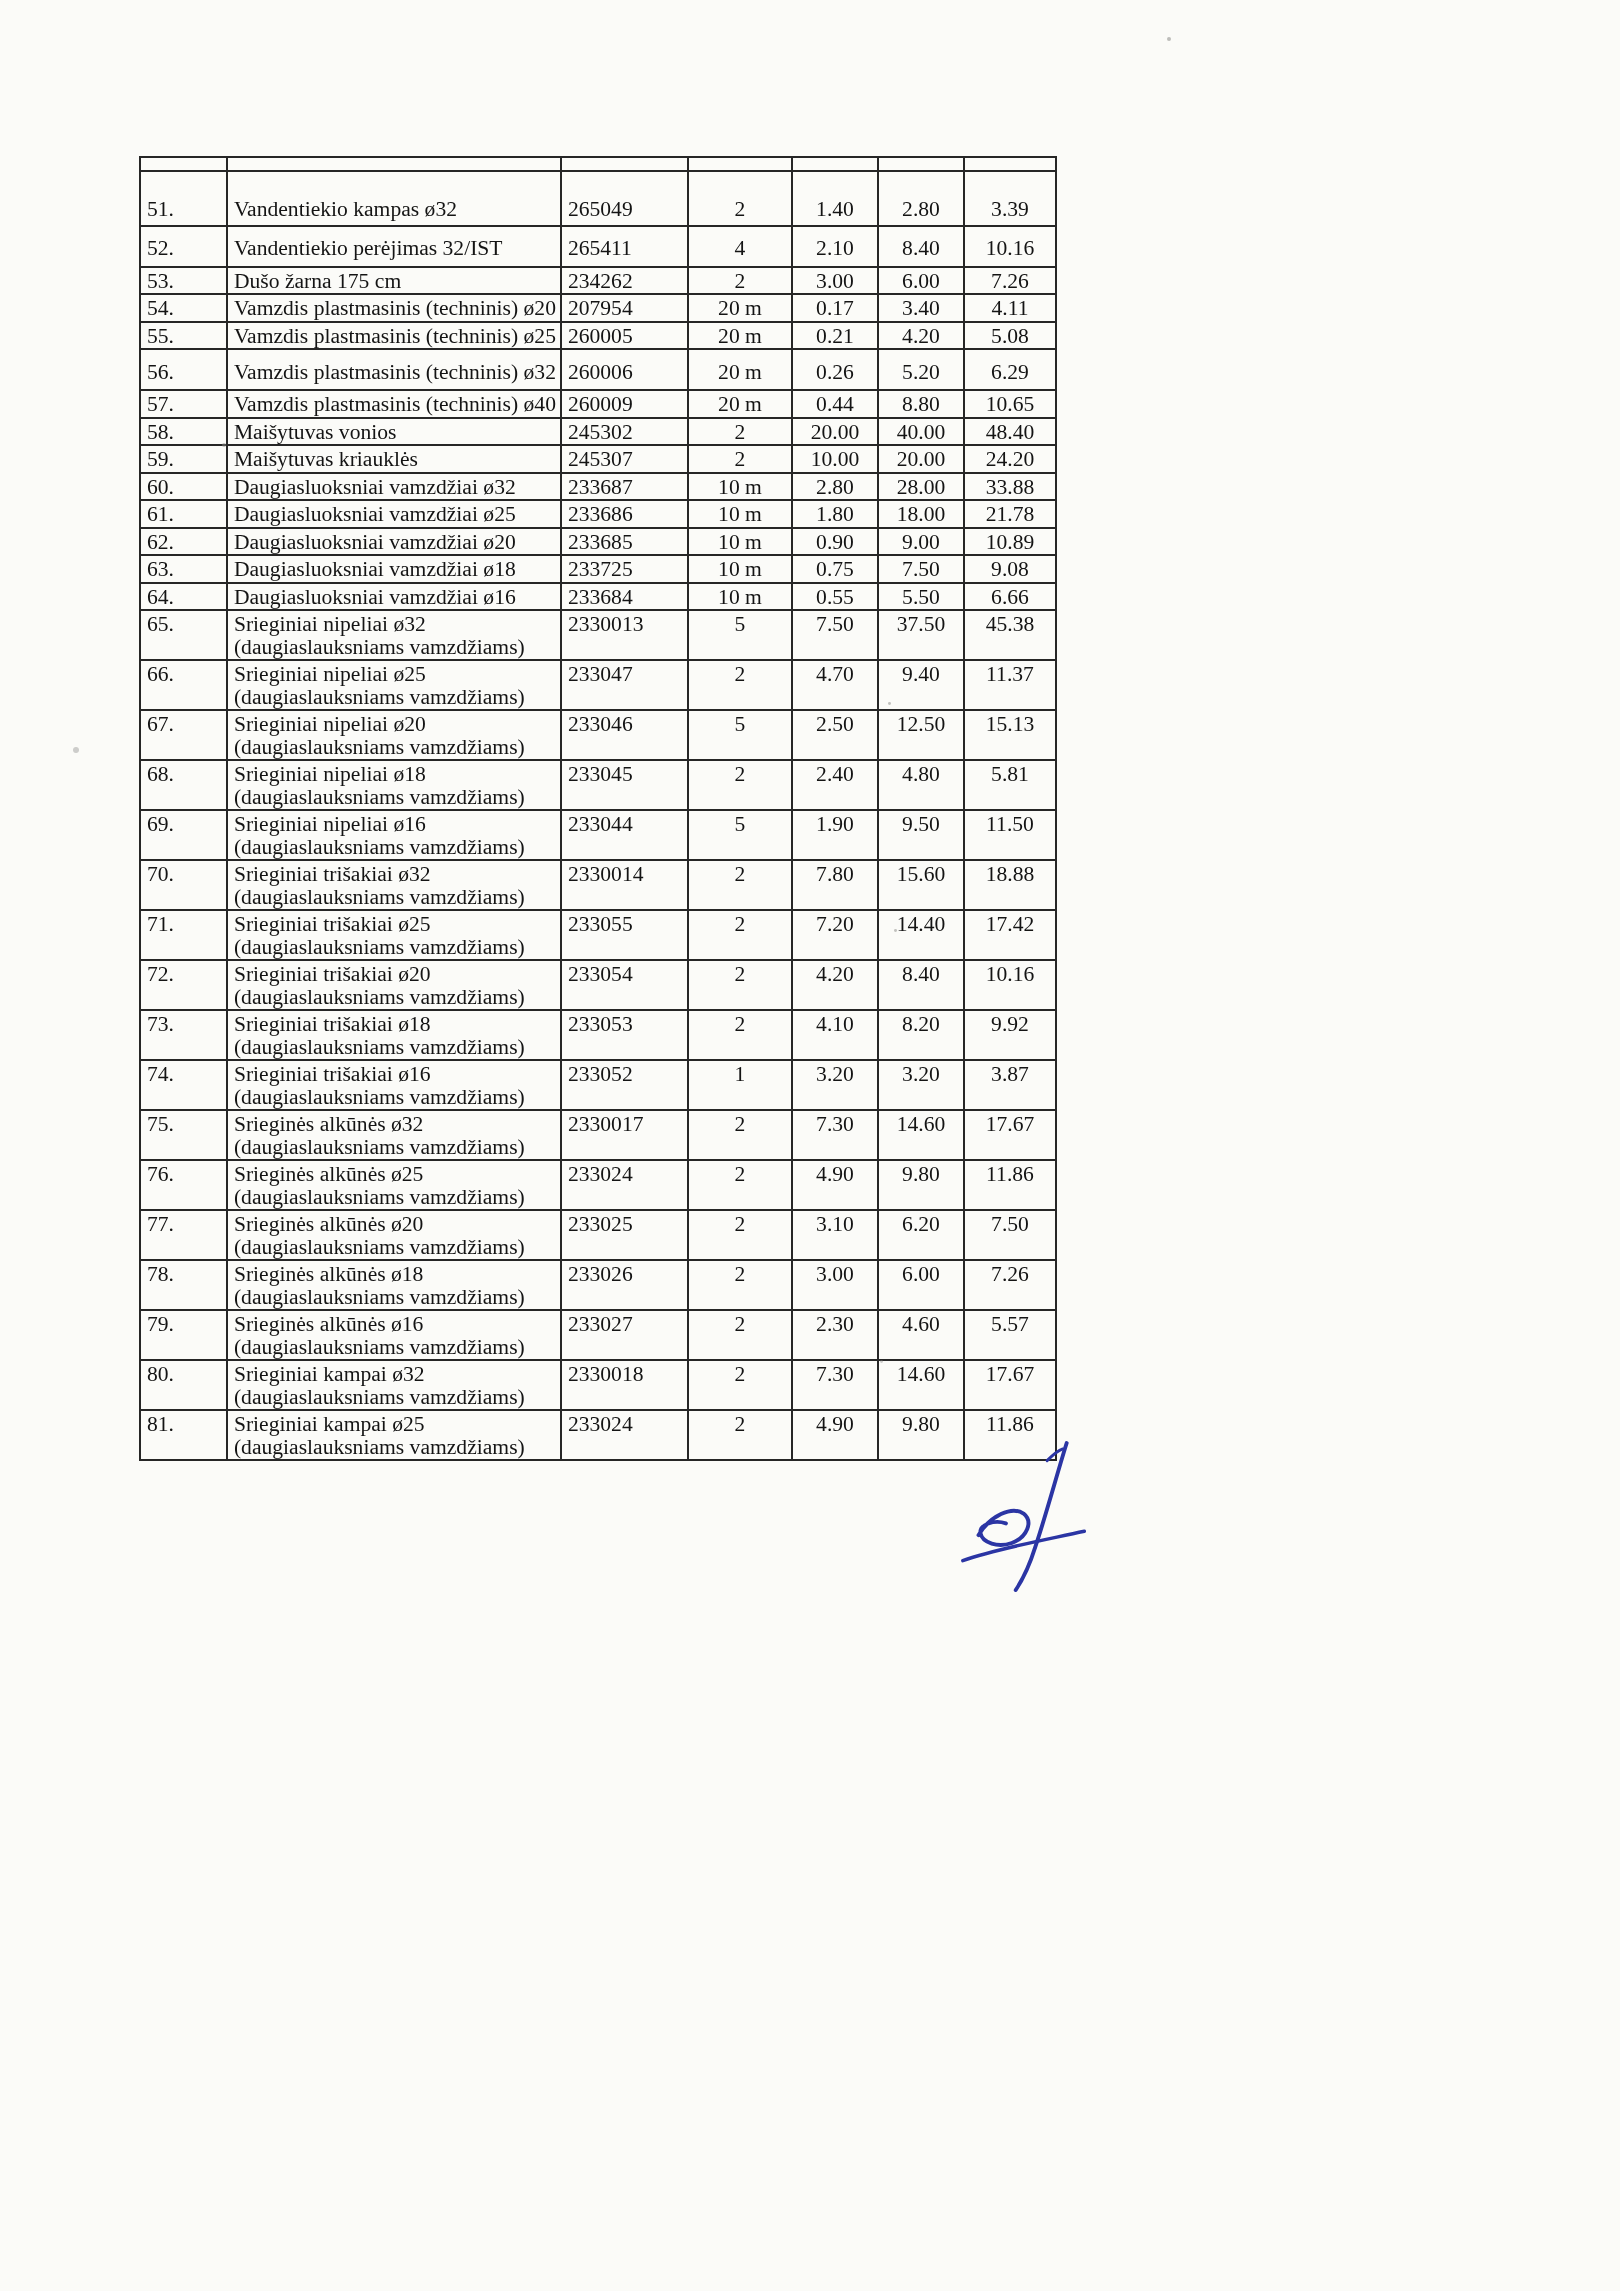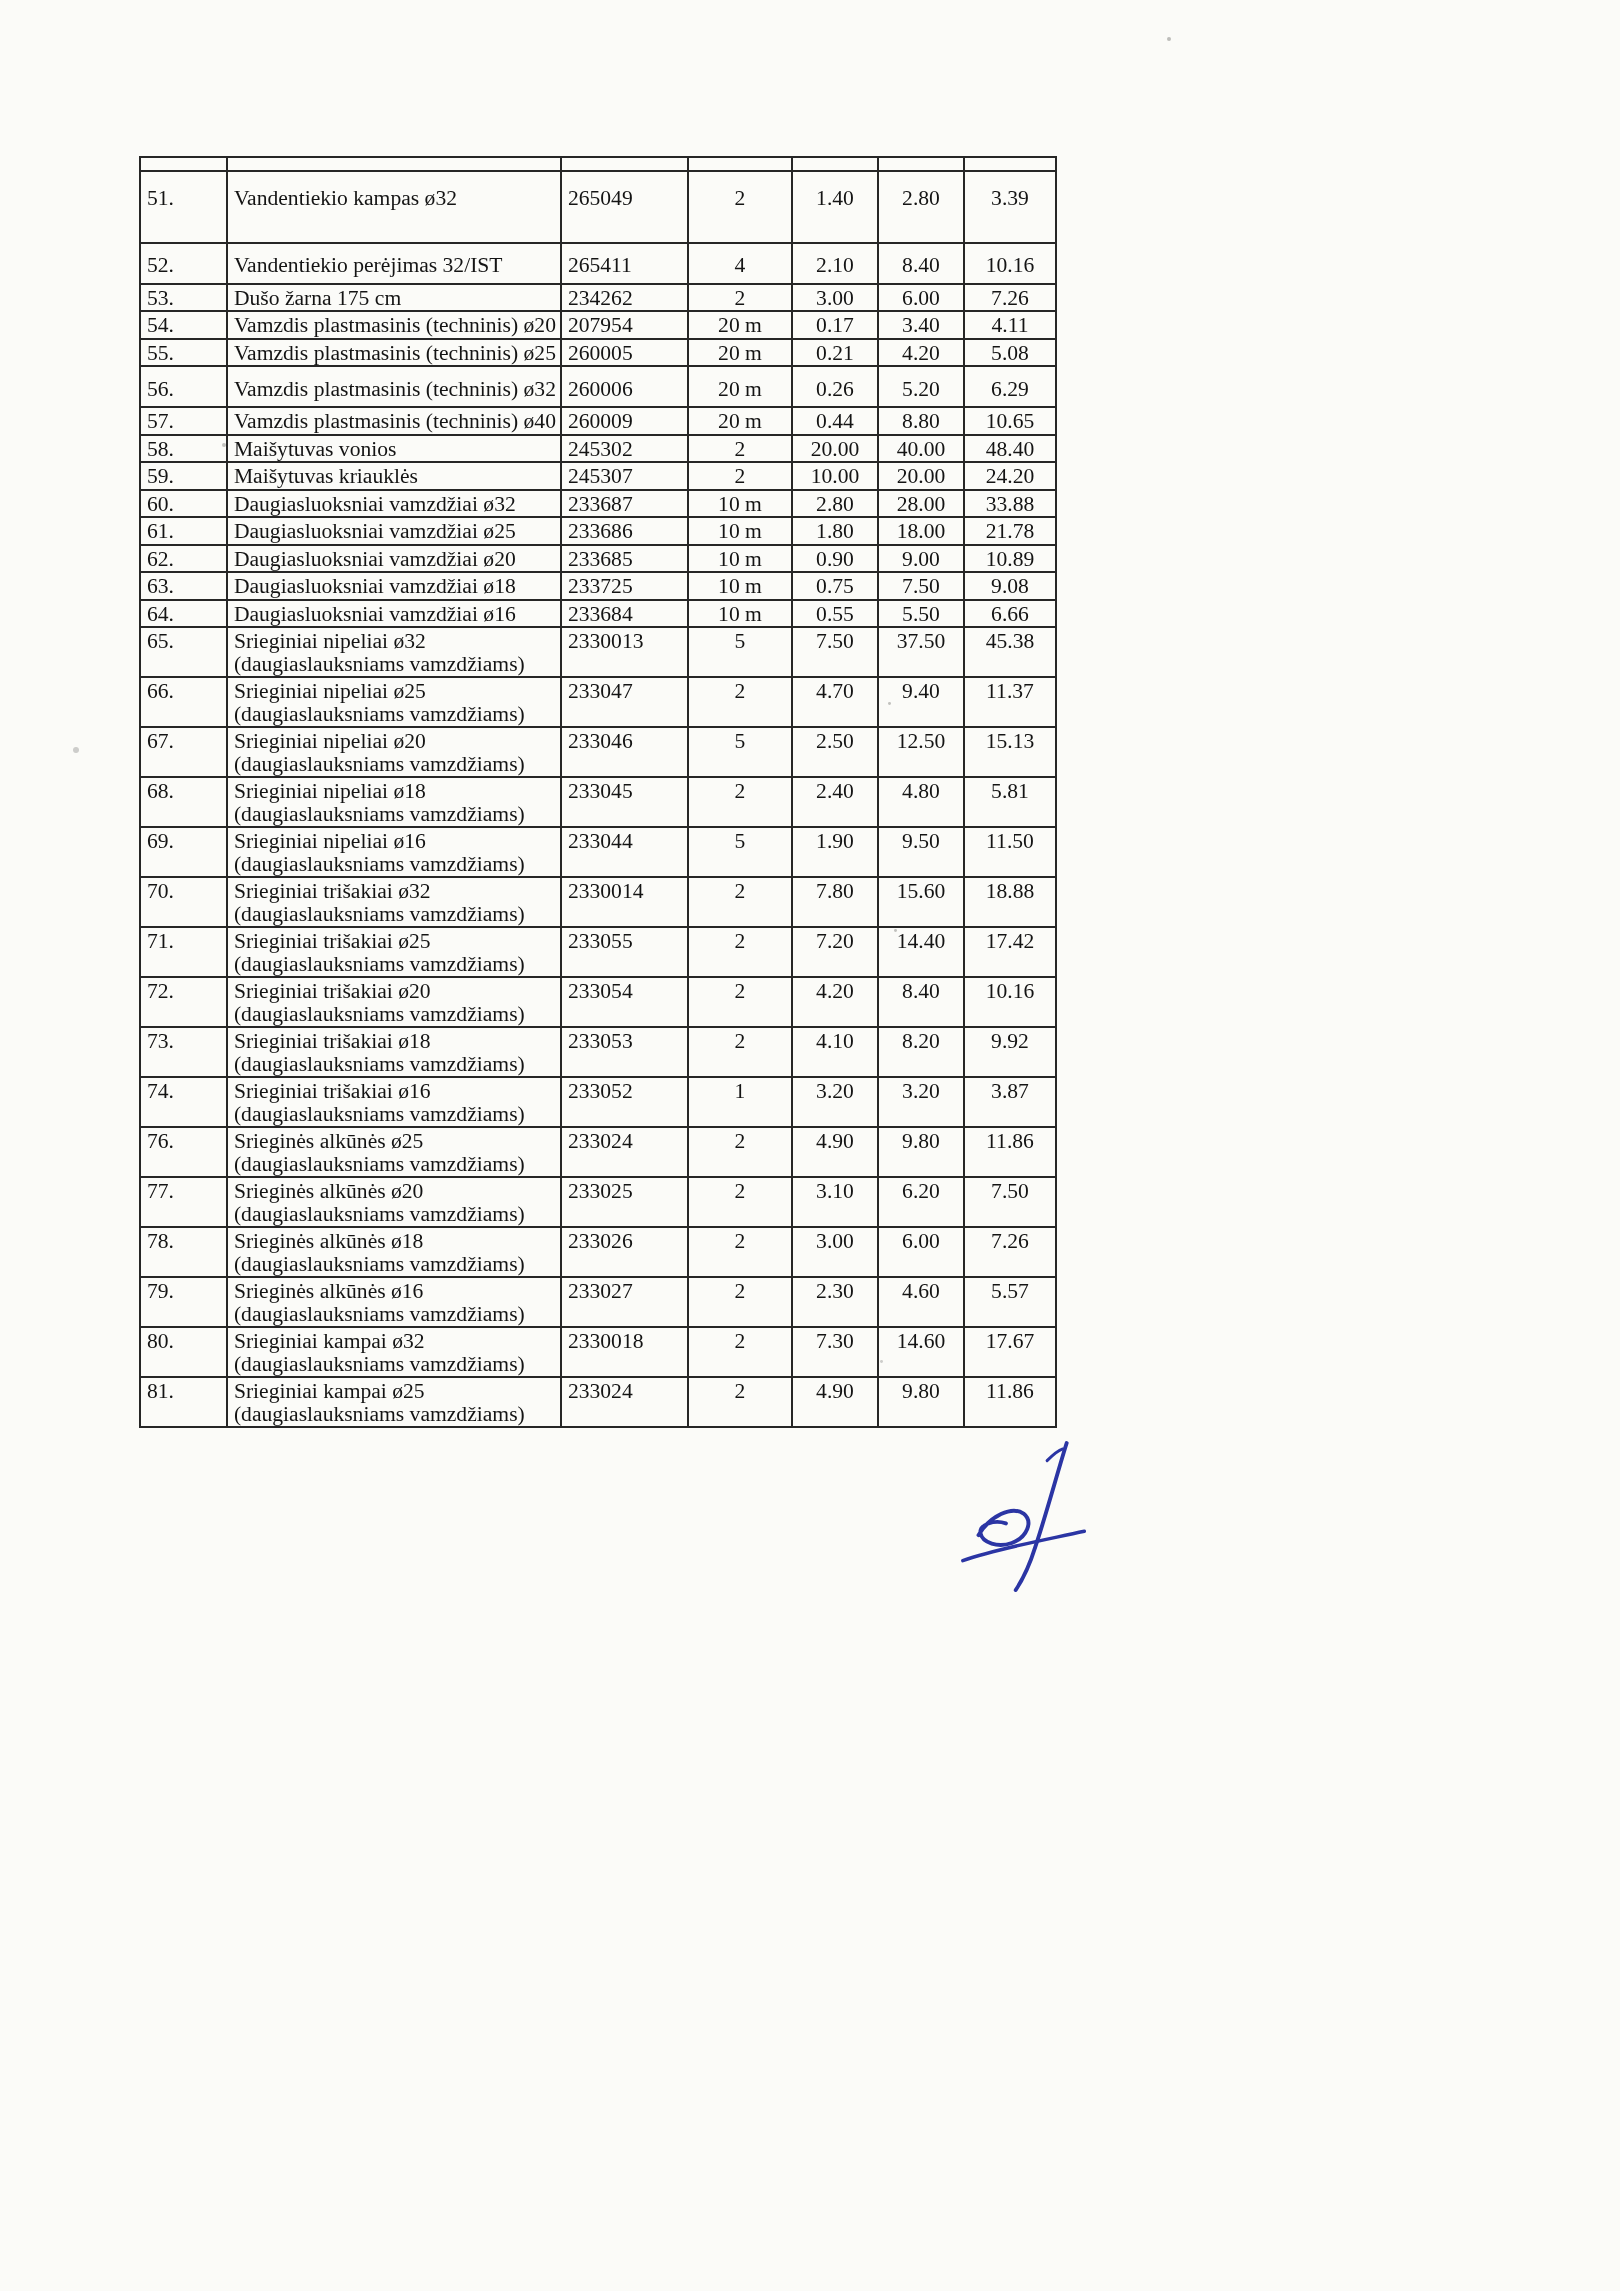--- a/index.html
+++ b/index.html
@@ -19,21 +19,21 @@
     border:2px solid #262626;
     vertical-align:top;
     box-sizing:border-box;
     padding:2px 5.9px 1px 5.9px;
     font-size:21.6px;line-height:22.5px;
     height:26.5px;
     overflow:hidden;
     white-space:nowrap;
   }
   tr.head-blank td{height:13.7px;padding:0}
-  tr.r-xl td{height:72px;padding-top:15px}
+  tr.r-xl td{height:55px;padding-top:26px}
   tr.r-lg td{height:41px;padding-top:10.8px}
   td.c-nr{padding-left:19.6px}
   td.c-name{padding-left:7.8px}
   td.c-code{padding-left:7.8px}
   td.c-qty{text-align:center}
   td.c-p{text-align:center}
   .name-note{white-space:nowrap}
   .signature{position:absolute;left:953px;top:1439px;width:147px;height:157px;pointer-events:none}
   .speck{position:absolute;background:#8a8a86;border-radius:50%;opacity:.55}
   .speck.s1{left:1167px;top:37px;width:3.9px;height:3.9px}
@@ -350,20 +350,32 @@
         <div>Srieginiai trišakiai ø16</div>
         <div class="name-note">(daugiaslauksniams vamzdžiams)</div>
       </td>
       <td class="c-code">233052</td>
       <td class="c-qty">1</td>
       <td class="c-p">3.20</td>
       <td class="c-p">3.20</td>
       <td class="c-p">3.87</td>
     </tr>
         <tr>
+      <td class="c-nr">75.</td>
+      <td class="c-name">
+        <div>Srieginės alkūnės ø32</div>
+        <div class="name-note">(daugiaslauksniams vamzdžiams)</div>
+      </td>
+      <td class="c-code">2330017</td>
+      <td class="c-qty">2</td>
+      <td class="c-p">7.30</td>
+      <td class="c-p">14.60</td>
+      <td class="c-p">17.67</td>
+    </tr>
+        <tr>
       <td class="c-nr">76.</td>
       <td class="c-name">
         <div>Srieginės alkūnės ø25</div>
         <div class="name-note">(daugiaslauksniams vamzdžiams)</div>
       </td>
       <td class="c-code">233024</td>
       <td class="c-qty">2</td>
       <td class="c-p">4.90</td>
       <td class="c-p">9.80</td>
       <td class="c-p">11.86</td>

